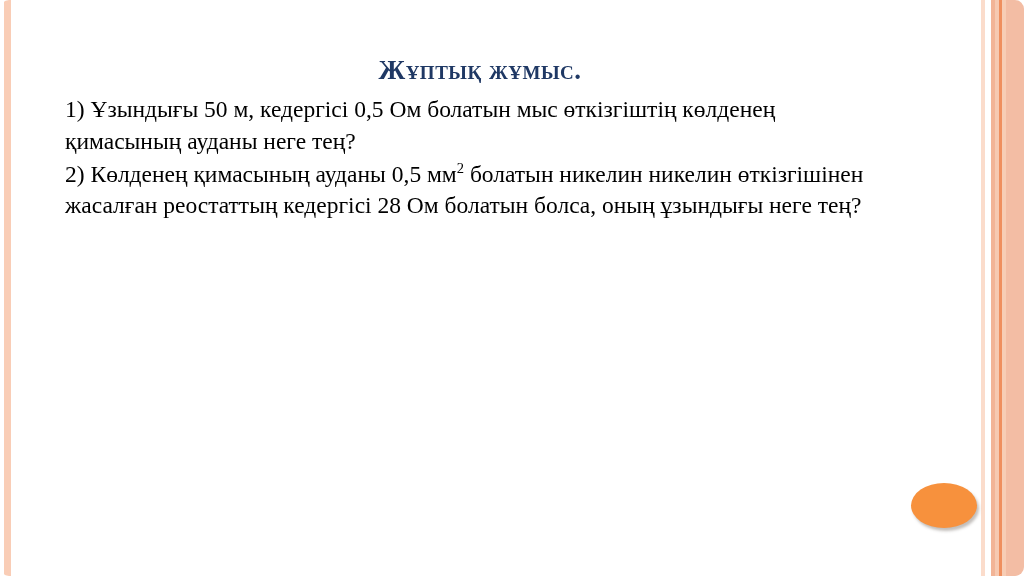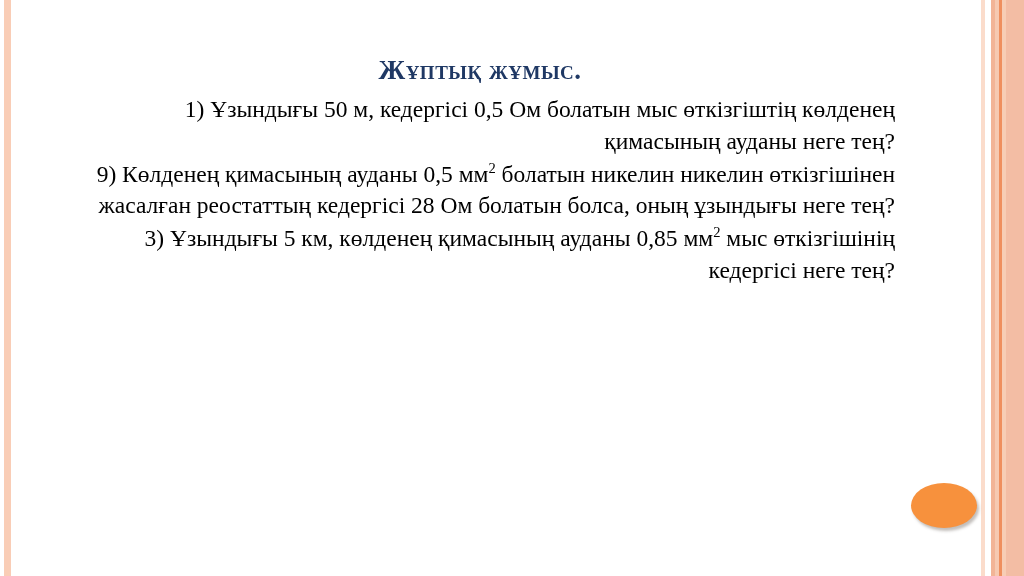--- a/index.html
+++ b/index.html
@@ -14,20 +14,21 @@
     font-family: "Liberation Serif", "DejaVu Serif", serif;
     overflow: hidden;
     position: relative;
   }
 
   .slide {
     position: absolute;
     inset: 0;
     background: #ffffff;
     overflow: hidden;
+    border-radius: 9px;
   }
 
   
   .stripe {
     position: absolute;
     top: 0;
     bottom: 0;
     pointer-events: none;
   }
   .stripe-left-1  { left: 4px;  width: 7px;  background: #f9cdb6; }
@@ -68,21 +69,21 @@
     font-variant: small-caps;
     text-align: center;
     letter-spacing: 0.5px;
     margin: 0 0 8px 0;
     line-height: 1.2;
   }
 
   .body-block {
     width: 830px;
     margin: 0 auto;
-    text-align: right;
+    text-align: left;
     color: #000000;
     font-size: 23.5px;
     line-height: 1.33;
   }
 
   .para {
     margin: 0 0 2px 0;
     padding: 0;
   }
 
@@ -107,22 +108,21 @@
   <div class="stripe stripe-right-6"></div>
 
   <div class="content">
 
     <h1 class="slide-title">Жұптық  жұмыс.</h1>
 
     <div class="body-block">
 
       <p class="para"><span>1) Ұзындығы 50 м, кедергісі 0,5 Ом болатын мыс өткізгіштің көлденең қимасының ауданы неге тең?</span></p>
 
-      <p class="para"><span>9)  Көлденең қимасының ауданы 0,5 мм</span><sup>2</sup><span> болатын никелин никелин өткізгішінен жасалған реостаттың кедергісі 28 Ом болатын болса, оның ұзындығы неге тең?</span></p>
+      <p class="para"><span>2)  Көлденең қимасының ауданы 0,5 мм</span><sup>2</sup><span> болатын никелин никелин өткізгішінен жасалған реостаттың кедергісі 28 Ом болатын болса, оның ұзындығы неге тең?</span></p>
 
-      <p class="para"><span>3) Ұзындығы 5 км, көлденең қимасының ауданы 0,85 мм</span><sup>2</sup><span> мыс өткізгішінің кедергісі неге тең?</span></p>
 
     </div>
   </div>
 
   <div class="ellipse"></div>
 
 </div>
 
 </body></html>

